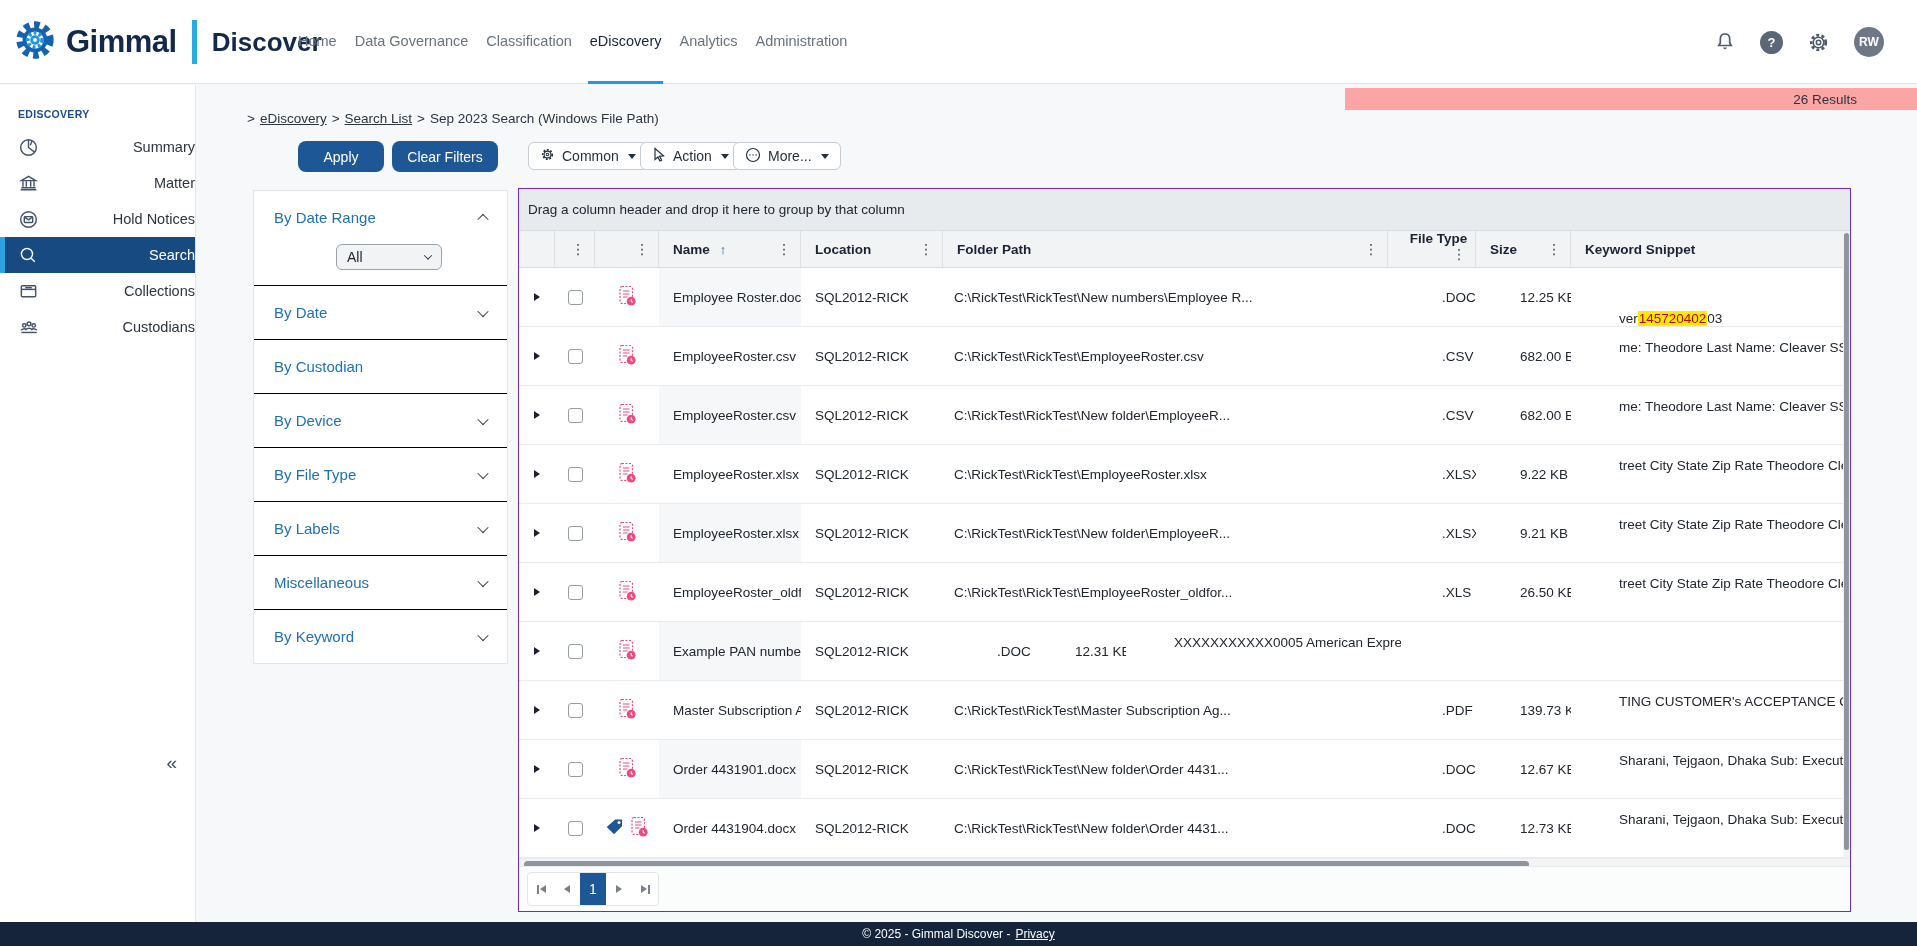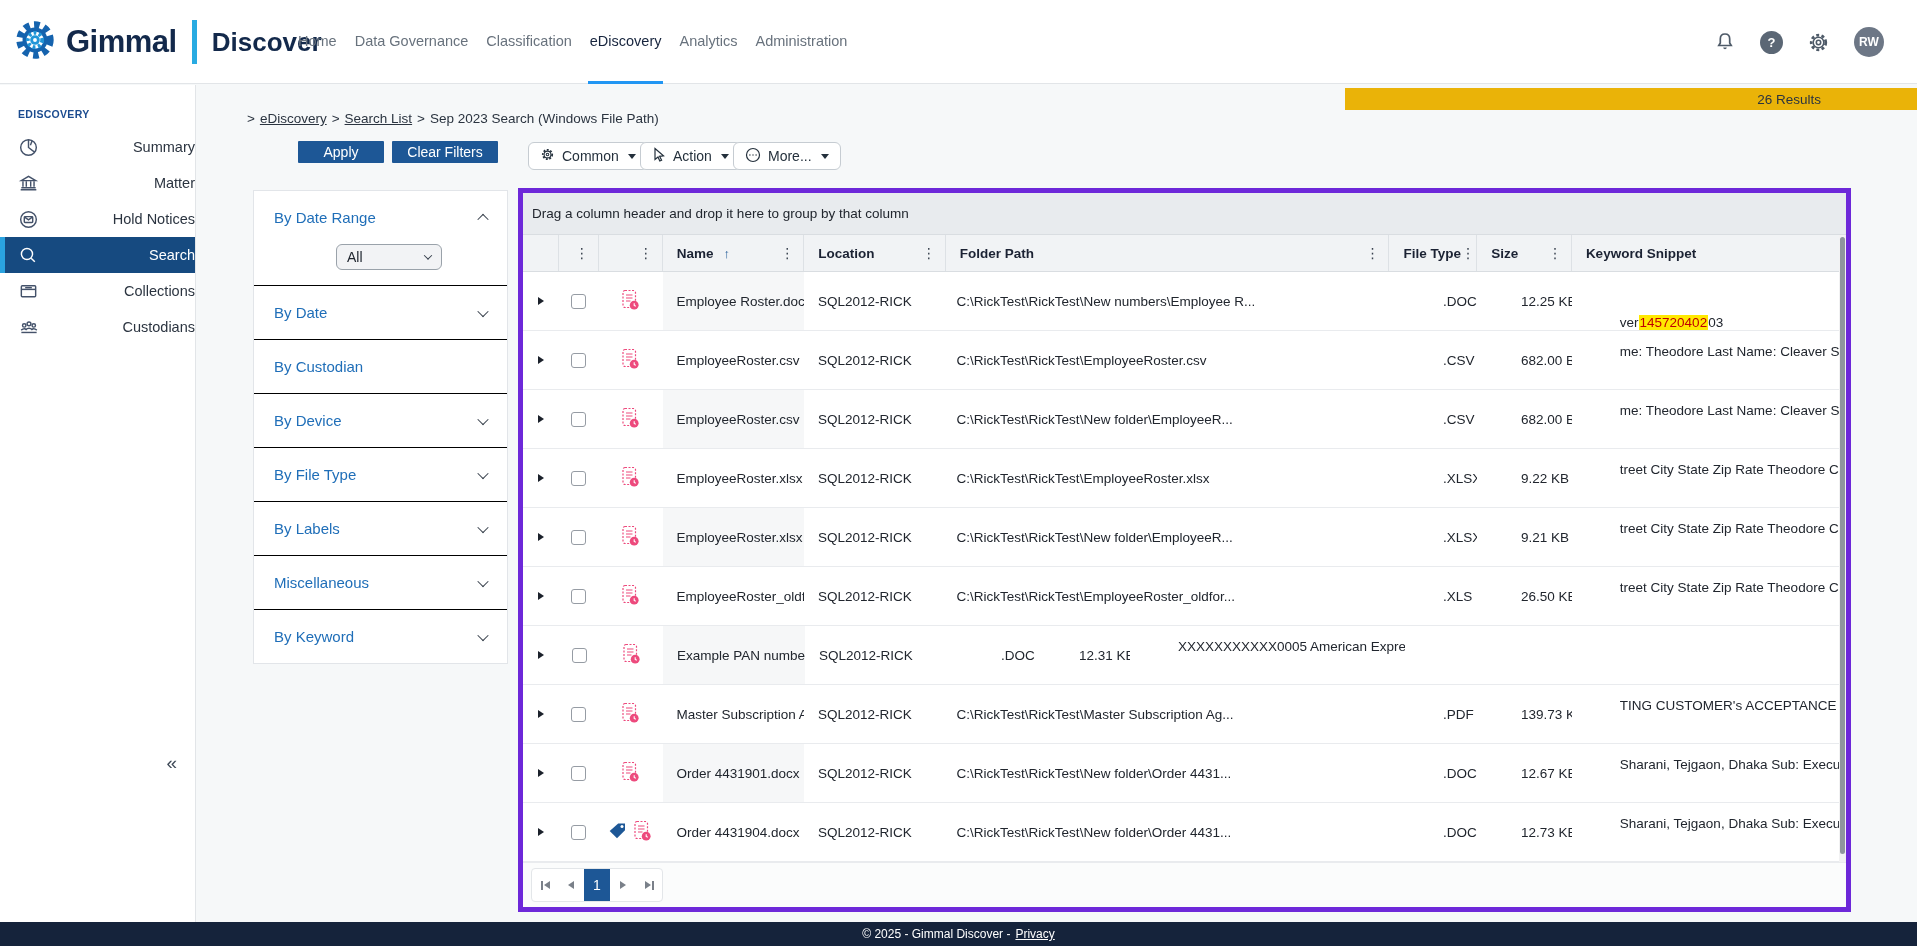--- a/index.html
+++ b/index.html
@@ -29,42 +29,42 @@
   .side-label { padding:23px 0 9px 18px; font-size:10.5px; font-weight:700; color:#1b4b8f; letter-spacing:.3px; }
   .side-item { height:36px; display:flex; align-items:center; gap:13px; padding-left:13px; font-size:14.5px; color:#2b3440; border-left:5px solid transparent; cursor:pointer;justify-content:space-between; }
   .side-item .s-ico { color:#44526a; display:flex; }
   .side-item.active { background:#164a80; color:#fff; border-left-color:#2aa3e0; }
   .side-item.active .s-ico { color:#fff; }
   .collapse-btn { position:absolute; right:18px; top:667px; font-size:19px; color:#3f4a58; cursor:pointer; }
   
   .crumbs { position:absolute; left:247px; top:111px; font-size:13.5px; color:#2b3440; display:flex; gap:5px; white-space:nowrap; z-index:2; }
   .crumb-sep { color:#2b3440; }
   .crumb-link { text-decoration:underline; cursor:pointer; }
-  .results-band { position:absolute; left:1345px; top:88px; width:572px; height:22px; background:#eab308; display:flex; align-items:center; justify-content:flex-end; padding-right:96px; font-size:13.5px; color:#2b3440; }
+  .results-band { position:absolute; left:1345px; top:88px; width:572px; height:22px; background:#fca5a5; display:flex; align-items:center; justify-content:flex-end; padding-right:60px; font-size:13.5px; color:#2b3440; }
   
-  .btn-primary { position:absolute; top:141px; height:22px; background:#1d5796; color:#fff; border:none; border-radius:1px; font-size:14px; font-family:inherit; cursor:pointer; }
+  .btn-primary { position:absolute; top:141px; height:31px; background:#1d5796; color:#fff; border:none; border-radius:8px; font-size:14px; font-family:inherit; cursor:pointer; }
   #btn-apply { left:298px; width:86px; }
   #btn-clear { left:392px; width:106px; }
   .dd { position:absolute; top:142px; height:28px; display:inline-flex; align-items:center; gap:7px; padding:0 11px; background:#fff; border:1px solid #c6ccd2; border-radius:6px; font-size:14px; color:#24303c; cursor:pointer; }
   #dd-common { left:528px; } #dd-action { left:640px; } #dd-more { left:733px; }
   .caret { width:0; height:0; border-left:4px solid transparent; border-right:4px solid transparent; border-top:5px solid #24303c; margin-left:2px; }
   
   .filters { position:absolute; left:253px; top:190px; width:255px; background:#fff; border:1px solid #e2e5e9; }
   .f-sec { border-top:1px solid #000000; }
   .f-sec:first-child { border-top:none; }
   .f-head { height:53px; display:flex; align-items:center; justify-content:space-between; padding:0 20px; cursor:pointer; }
   .f-title { color:#1f6eb8; font-size:15px; }
   .chev { display:inline-block; width:8px; height:8px; border-right:1.7px solid #353e4a; border-bottom:1.7px solid #353e4a; }
   .chev.down { transform:rotate(45deg) translate(-1px,-1px); }
   .chev.up { transform:rotate(-135deg) translate(-1px,-1px); }
   .f-body { padding:0 0 15px 82px; }
   .sel { width:106px; height:26px; border:1px solid #9aa2aa; border-radius:6px; background:#f2f3f5; display:flex; align-items:center; justify-content:space-between; padding:0 10px; font-size:14px; cursor:pointer; }
   .sel .chev { width:6px; height:6px; }
   
-  .grid { position:absolute; left:518px; top:188px; width:1333px; height:724px; background:#fff; border:5px solid #6d28d9; overflow:hidden; }
+  .grid { position:absolute; left:518px; top:188px; width:1333px; height:724px; background:#fff; border:1px solid #6d28d9; overflow:hidden; }
   .group-bar { height:42px; background:#e8ebee; border-bottom:1px solid #d9dde1; display:flex; align-items:center; padding-left:9px; font-size:13.5px; color:#21262e; }
   .ghead { height:37px; background:#f1f3f5; display:flex; border-bottom:1px solid #d9dde1; }
   .hcell { display:flex; align-items:center; border-right:1px solid #dde1e5; padding-left:14px; font-size:13.5px; font-weight:600; color:#1b2233; overflow:hidden; white-space:nowrap; }
   .hmenu { margin-left:auto; padding-right:9px; color:#3a4350; font-size:14px; font-weight:400; cursor:pointer; }
   .sort-arrow { color:#1d5796; margin-left:10px; font-size:13px; font-weight:400; cursor:pointer; }
   .grow { height:59px; display:flex; border-bottom:1px solid #e9ebee; background:#fff; }
   .cell { display:flex; align-items:center; overflow:hidden; white-space:nowrap; font-size:13.5px; color:#21262e; }
   .c-center { justify-content:center; }
   .exp { width:0; height:0; border-top:4.5px solid transparent; border-bottom:4.5px solid transparent; border-left:6.5px solid #1b212b; cursor:pointer; }
   .cbx { width:15px; height:15px; border:1px solid #969ca4; border-radius:3px; background:#fff; cursor:pointer; }
@@ -326,21 +326,21 @@
         <span class="hmenu">⋮</span>
       </div>
       <div class="hcell" style="width: 142px;">
         <span>Location</span>
         <span class="hmenu">⋮</span>
       </div>
       <div class="hcell" style="width: 445px;">
         <span>Folder Path</span>
         <span class="hmenu">⋮</span>
       </div>
-      <div class="hcell" style="width: 88px;">
+      <div class="hcell" style="width: 88px; flex-direction: column;">
         <span>File Type</span>
         <span class="hmenu">⋮</span>
       </div>
       <div class="hcell" style="width: 95px;">
         <span>Size</span>
         <span class="hmenu">⋮</span>
       </div>
       <div class="hcell" style="width: 275px;">
         <span>Keyword Snippet</span>
       </div>

